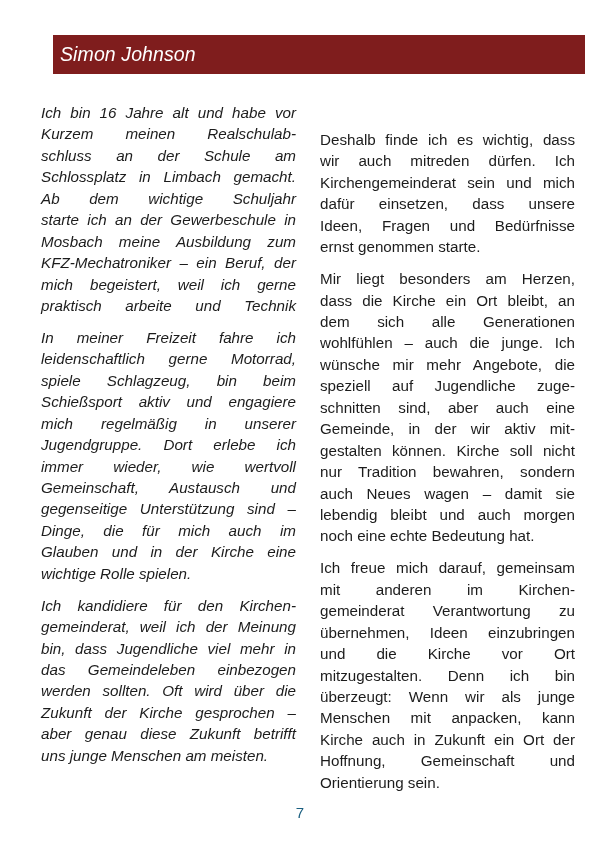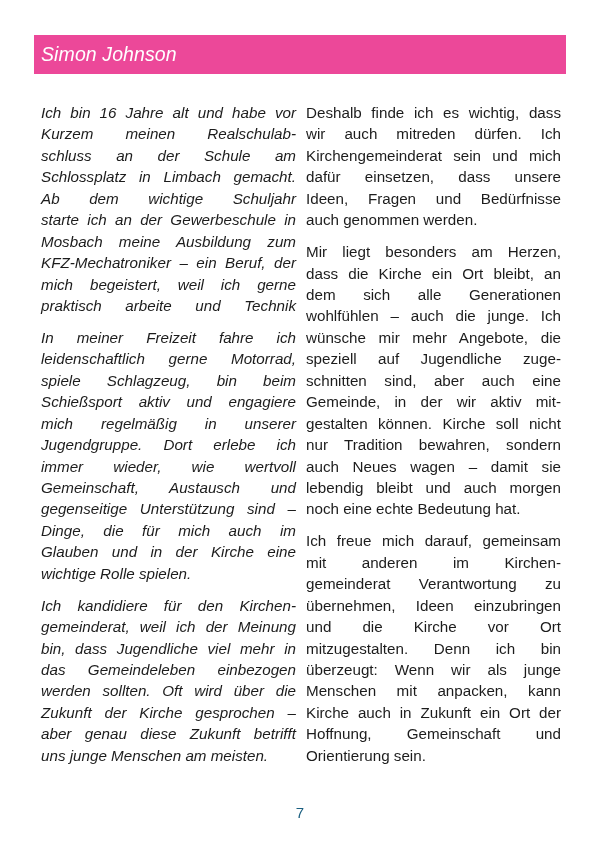--- a/index.html
+++ b/index.html
@@ -10,25 +10,25 @@
     body {
       width: 600px;
       height: 849px;
       position: relative;
       overflow: hidden;
       font-family: "Liberation Sans", "DejaVu Sans", sans-serif;
       color: #1c1c1c;
     }
     .header-bar {
       position: absolute;
-      left: 34px;
+      left: 53px;
       top: 35px;
       width: 532px;
       height: 39px;
-      background: #ec4899;
+      background: #7f1d1d;
       box-sizing: border-box;
     }
     .header-title {
       position: absolute;
       left: 7px;
       top: 0;
       height: 39px;
       line-height: 39px;
       font-size: 19.5px;
       font-style: italic;
@@ -39,21 +39,21 @@
     .column {
       position: absolute;
       top: 102px;
       width: 255px;
       font-size: 15.2px;
       line-height: 21.45px;
       text-align: justify;
       hyphens: manual;
     }
     .column.left { left: 41px; font-style: italic; }
-    .column.right { left: 306px; }
+    .column.right { left: 320px; margin-top: 27px; }
     .para {
       margin: 0 0 10.5px 0;
     }
     .line {
       display: block;
       text-align: justify;
       text-align-last: justify;
       white-space: nowrap;
       height: 21.45px;
       overflow: visible;
@@ -116,21 +116,21 @@
       <span class="line last">uns junge Menschen am meisten.</span>
     </p>
   </div>
 <div class="column right">
     <p class="para">
       <span class="line">Deshalb finde ich es wichtig, dass</span>
       <span class="line">wir auch mitreden dürfen. Ich</span>
       <span class="line">Kirchengemeinderat sein und mich</span>
       <span class="line">dafür einsetzen, dass unsere</span>
       <span class="line">Ideen, Fragen und Bedürfnisse</span>
-      <span class="line last">auch genommen werden.</span>
+      <span class="line last">ernst genommen starte.</span>
     </p>
     <p class="para">
       <span class="line">Mir liegt besonders am Herzen,</span>
       <span class="line">dass die Kirche ein Ort bleibt, an</span>
       <span class="line">dem sich alle Generationen</span>
       <span class="line">wohlfühlen – auch die junge. Ich</span>
       <span class="line">wünsche mir mehr Angebote, die</span>
       <span class="line">speziell auf Jugendliche zuge-</span>
       <span class="line">schnitten sind, aber auch eine</span>
       <span class="line">Gemeinde, in der wir aktiv mit-</span>

